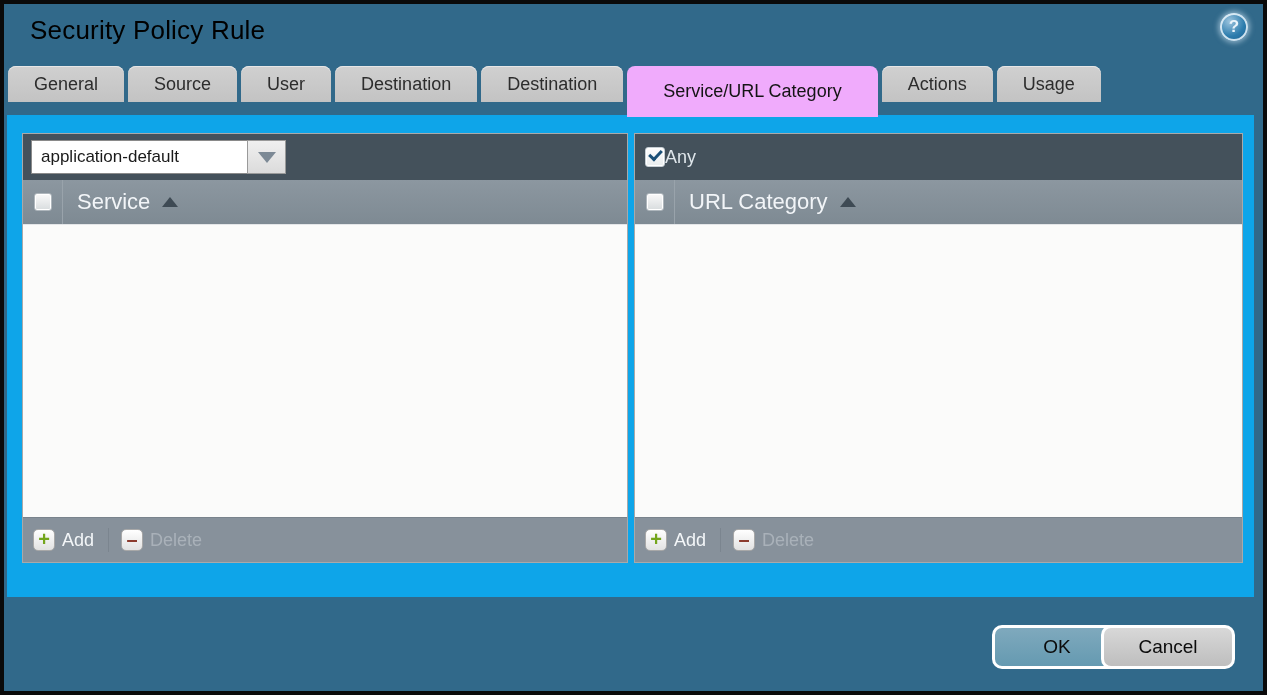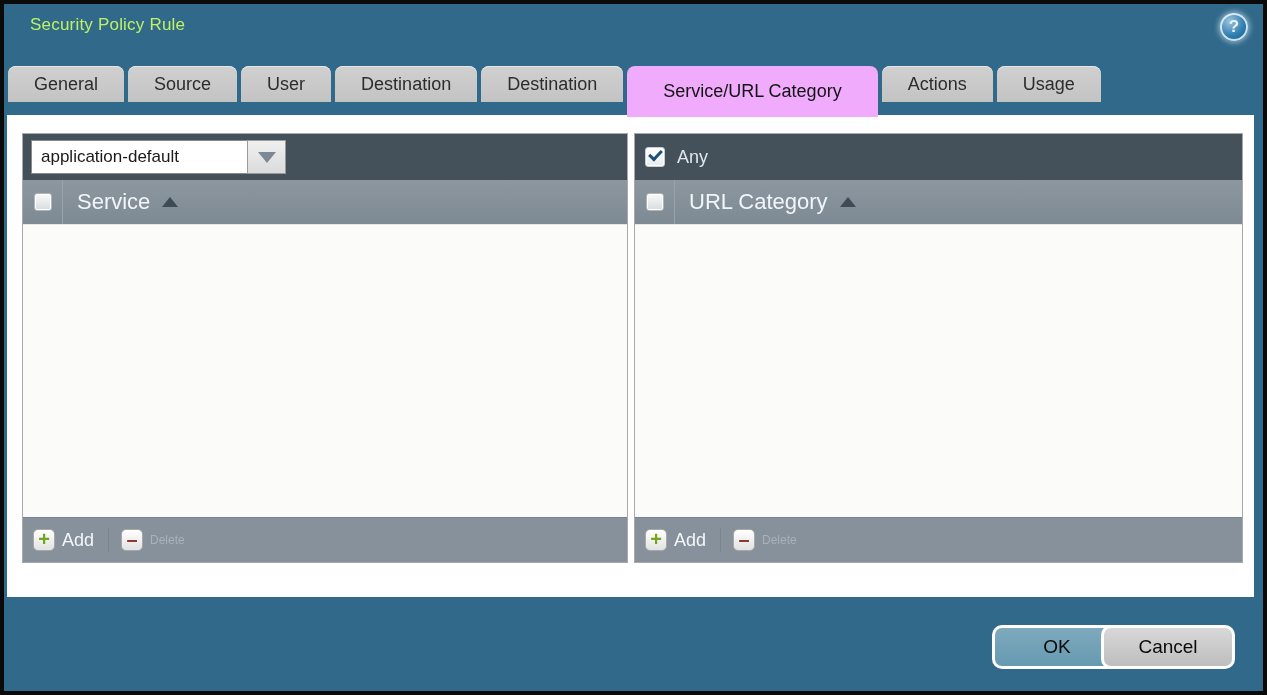--- a/index.html
+++ b/index.html
@@ -3,54 +3,54 @@
 <meta charset="utf-8">
 <style>
   * { margin:0; padding:0; box-sizing:border-box; }
   html,body { background:#1a1a1a; }
   body { font-family:"Liberation Sans","DejaVu Sans",sans-serif; }
 
   .screen { position:relative; width:1267px; height:695px; background:#31698A; overflow:hidden; }
   .outer-border { position:absolute; inset:0; border:4px solid #0a0a0a; pointer-events:none; z-index:50; }
 
   
-  .title { position:absolute; left:30px; top:15px; font-size:17px; color:#bef264; letter-spacing:.2px; }
+  .title { position:absolute; left:30px; top:15px; font-size:26px; color:#000000; letter-spacing:.2px; }
   .help { position:absolute; right:19px; top:13px; width:28px; height:28px; border-radius:50%;
           background:radial-gradient(circle at 35% 30%, #9CC4DE, #2C7CAD 55%, #1A5C8C);
           box-shadow:0 0 5px 2px rgba(205,228,242,.55), inset 0 0 0 2px rgba(236,246,251,.85);
           display:flex; align-items:center; justify-content:center;
           color:#EAF4FB; font-size:17px; font-weight:bold; cursor:pointer; }
 
   
   .tabs { position:absolute; left:8px; top:66px; height:49px; display:flex; gap:4px; z-index:5; }
   .tab { height:36px; padding:0 26px; display:flex; align-items:center; justify-content:center;
          background:linear-gradient(#D0D0D0,#C3C3C3); color:#2D2D2D; font-size:18px;
          border-radius:8px 8px 0 0; box-shadow:inset 0 1px 0 #E6E6E6; cursor:pointer; white-space:nowrap; }
   .tab.active { background:#f0abfc; color:#141414; height:51px; padding:0 36px; box-shadow:none; }
 
   
-  .content { position:absolute; left:7px; top:115px; width:1247px; height:482px; background:#ffffff; z-index:4; }
+  .content { position:absolute; left:7px; top:115px; width:1247px; height:482px; background:#0ea5e9; z-index:4; }
 
   .panel { position:absolute; top:18px; height:430px; border:1px solid #A9A9A9; display:flex; flex-direction:column; background:#FBFBFA; }
   .panel-left  { left:15px;  width:606px; }
   .panel-right { left:627px; width:609px; }
 
   .panel-topbar { height:46px; flex:0 0 46px; background:#44515B; display:flex; align-items:center; padding-left:8px; }
 
   
   .dd { display:flex; align-items:stretch; height:34px; cursor:pointer; }
   .dd-field { width:216px; background:#FFFFFF; border:1px solid #8A8A8A; border-right:none;
               display:flex; align-items:center; padding-left:9px; font-size:17px; color:#1A1A1A; }
   .dd-btn { width:39px; background:linear-gradient(#F0F0F0,#DBDBDB); border:1px solid #9A9A9A;
             display:flex; align-items:center; justify-content:center; }
   .dd-arrow { width:0; height:0; border-left:9px solid transparent; border-right:9px solid transparent;
               border-top:11px solid #7C8995; }
 
   
-  .any-row { display:flex; align-items:center; gap:12px; padding-left:2px; }
+  .any-row { display:flex; align-items:center; gap:0; padding-left:2px; }
   .checkbox { width:20px; height:20px; border-radius:3px; background:linear-gradient(#FDFDFD,#E9EDEF);
               border:1px solid #C6CED4; box-shadow:inset 0 0 0 1px #fff; position:relative; cursor:pointer; }
   .checkbox .check { position:absolute; left:3px; top:2px; width:13px; height:8px;
               border-left:3px solid #1B5078; border-bottom:3px solid #1B5078; transform:rotate(-47deg); }
   .any-label { color:#DFE6EB; font-size:18px; }
 
   
   .colhead { height:45px; flex:0 0 45px; background:linear-gradient(#8C97A0,#7E8A93);
              display:flex; align-items:center; border-bottom:1px solid #E4E6E8; }
   .colhead-checkcell { width:40px; align-self:stretch; display:flex; align-items:center; justify-content:center;
@@ -66,21 +66,21 @@
   
   .panel-footer { height:45px; flex:0 0 45px; background:#87919B; border-top:1px solid #79838C;
                   display:flex; align-items:center; padding-left:10px; }
   .foot-btn { display:flex; align-items:center; gap:7px; cursor:pointer; }
   .foot-icon { width:22px; height:22px; border-radius:5px; background:linear-gradient(#FFFFFF,#E2E2E2);
                border:1px solid #A8A8A8; display:flex; align-items:center; justify-content:center;
                font-size:20px; font-weight:bold; line-height:1; }
   .plus-glyph  { color:#74A61D; margin-top:-2px; }
   .minus-glyph { color:#8C3B2E; margin-top:-3px; }
   .foot-label-add { color:#F4F7F9; font-size:18px; }
-  .foot-label-delete { color:#A9B1B9; font-size:12px; }
+  .foot-label-delete { color:#A9B1B9; font-size:18px; }
   .foot-divider { width:1px; height:24px; background:#7B858F; margin:0 12px 0 14px; }
 
   
   .dlg-btn { position:absolute; top:625px; height:44px; border-radius:10px; border:3px solid #FFFFFF;
              font-size:19px; color:#0B0B0B; display:flex; align-items:center; justify-content:center;
              cursor:pointer; font-family:inherit; }
   .btn-ok { left:960px; width:130px; background:linear-gradient(#7FA9BD,#659AB1);margin-left:32px; }
   .btn-cancel { left:1101px; width:134px; background:linear-gradient(#D8D8D8,#BEBEBE); }
 </style>
 </head>

